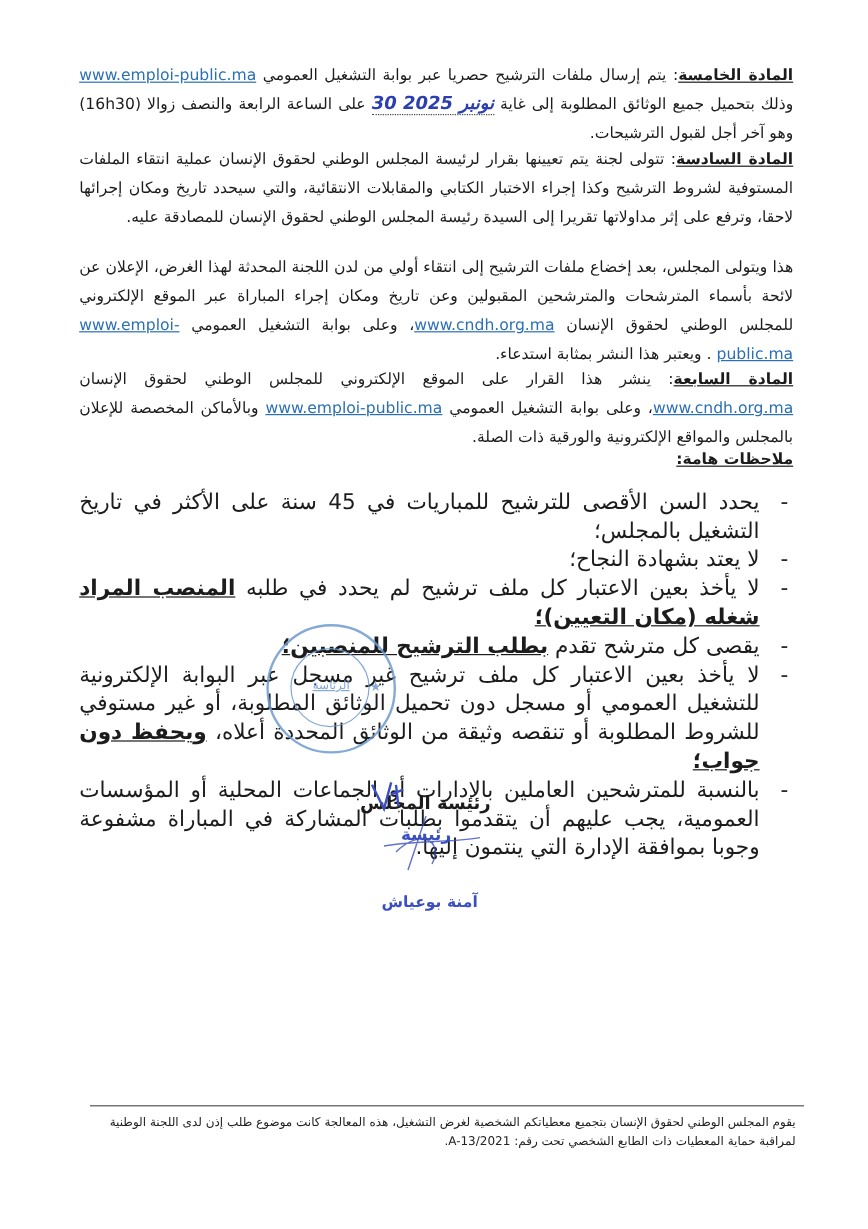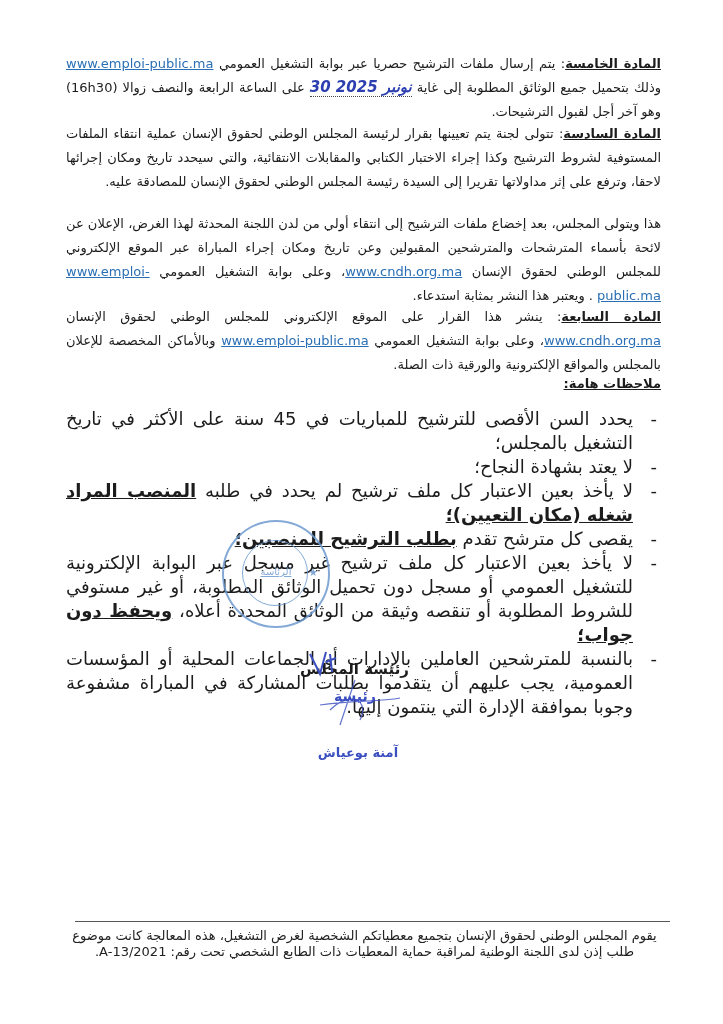--- a/index.html
+++ b/index.html
@@ -49,22 +49,22 @@
     position: absolute; left: 300px; top: 660px; direction: rtl; font-size: 15px; font-weight: bold; color: #1c1c1c;
   }
   .sig-mark { position: absolute; left: 306px; top: 648px; width: 40px; height: 30px; }
   .blue-sign {
     position: absolute; direction: rtl; color: #3b4fc0; font-weight: bold; text-align: center;
   }
   .signature-scribble { position: absolute; left: 300px; top: 670px; width: 110px; height: 60px; }
 
   .footer-rule { position: absolute; left: 75px; right: 53px; top: 921px; height: 1px; background: #555; }
   .footer-text {
-    position: absolute; right: 60px; left: 66px; direction: rtl; font-size: 13px; line-height: 16px;
-    text-align: center; color: #222; margin: 0;
+    position: absolute; right: 60px; left: 66px; direction: rtl; font-size: 10px; line-height: 16px;
+    text-align: right; color: #222; margin: 0;
   }
 </style>
 </head>
 <body>
 
 <div class="page">
 
   <p class="para" style="top:52px;">
     <span class="heading">المادة الخامسة</span><span>: يتم إرسال ملفات الترشيح حصريا عبر بوابة التشغيل العمومي </span><a class="link">www.emploi-public.ma</a><span> وذلك بتحميل جميع الوثائق المطلوبة إلى غاية </span><span class="date-fill">30 نونبر 2025</span><span> على الساعة الرابعة والنصف زوالا (16h30) وهو آخر أجل لقبول الترشيحات.</span>
   </p>

